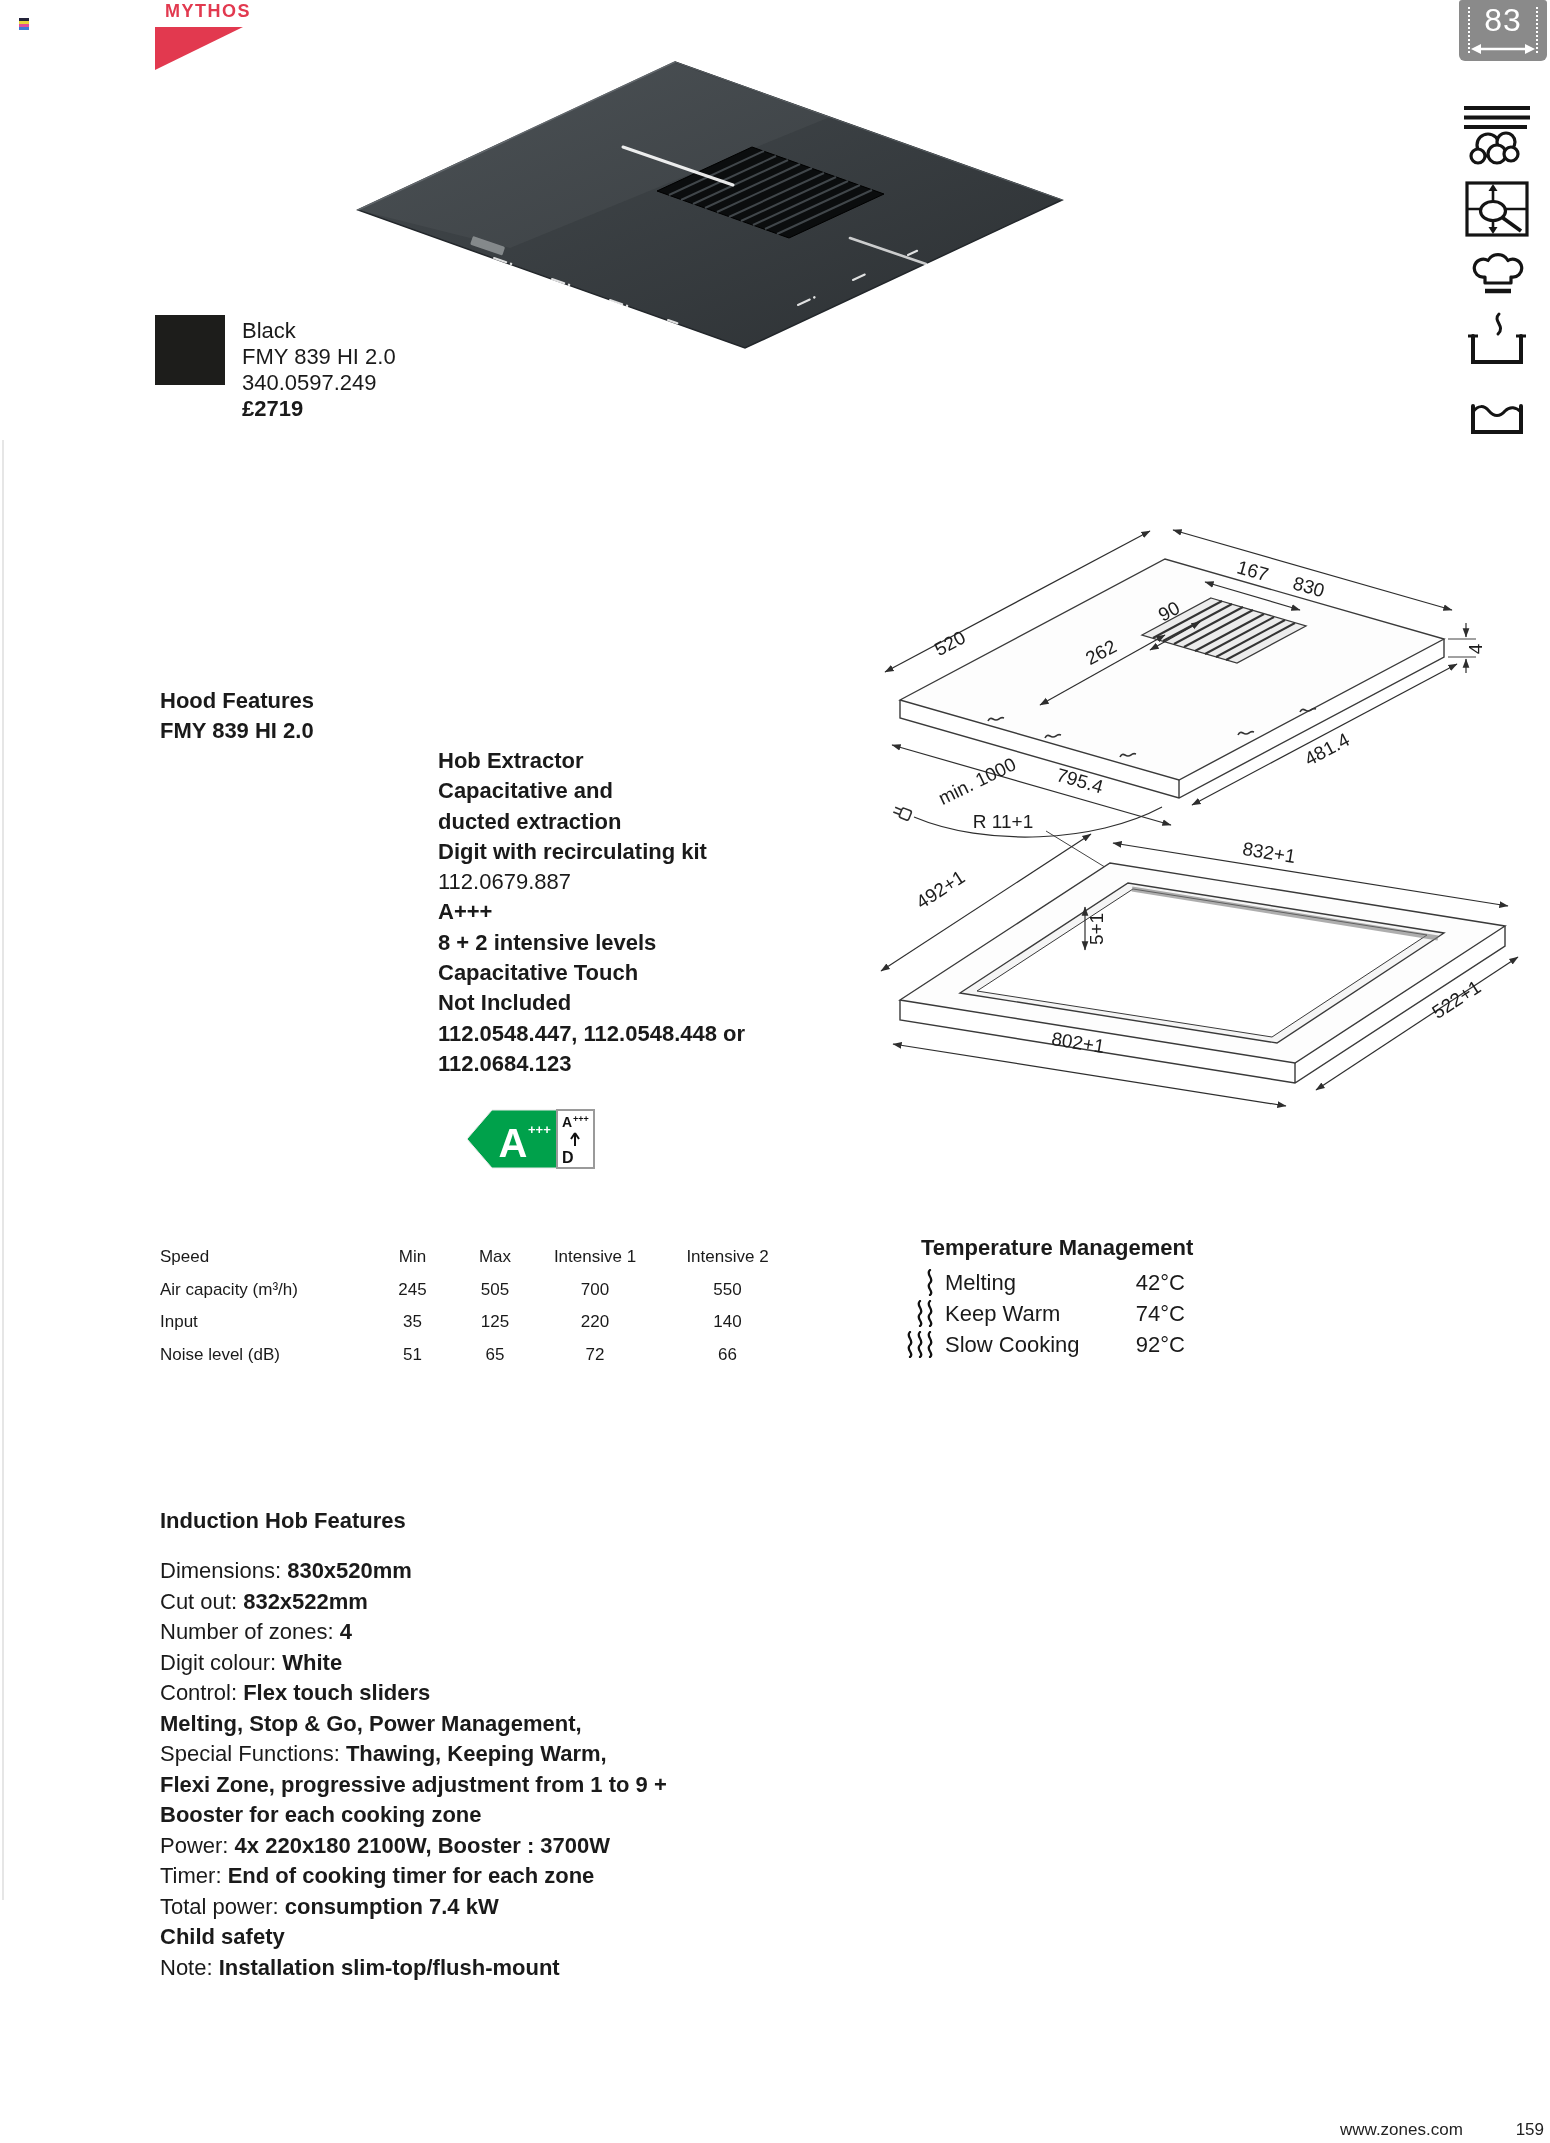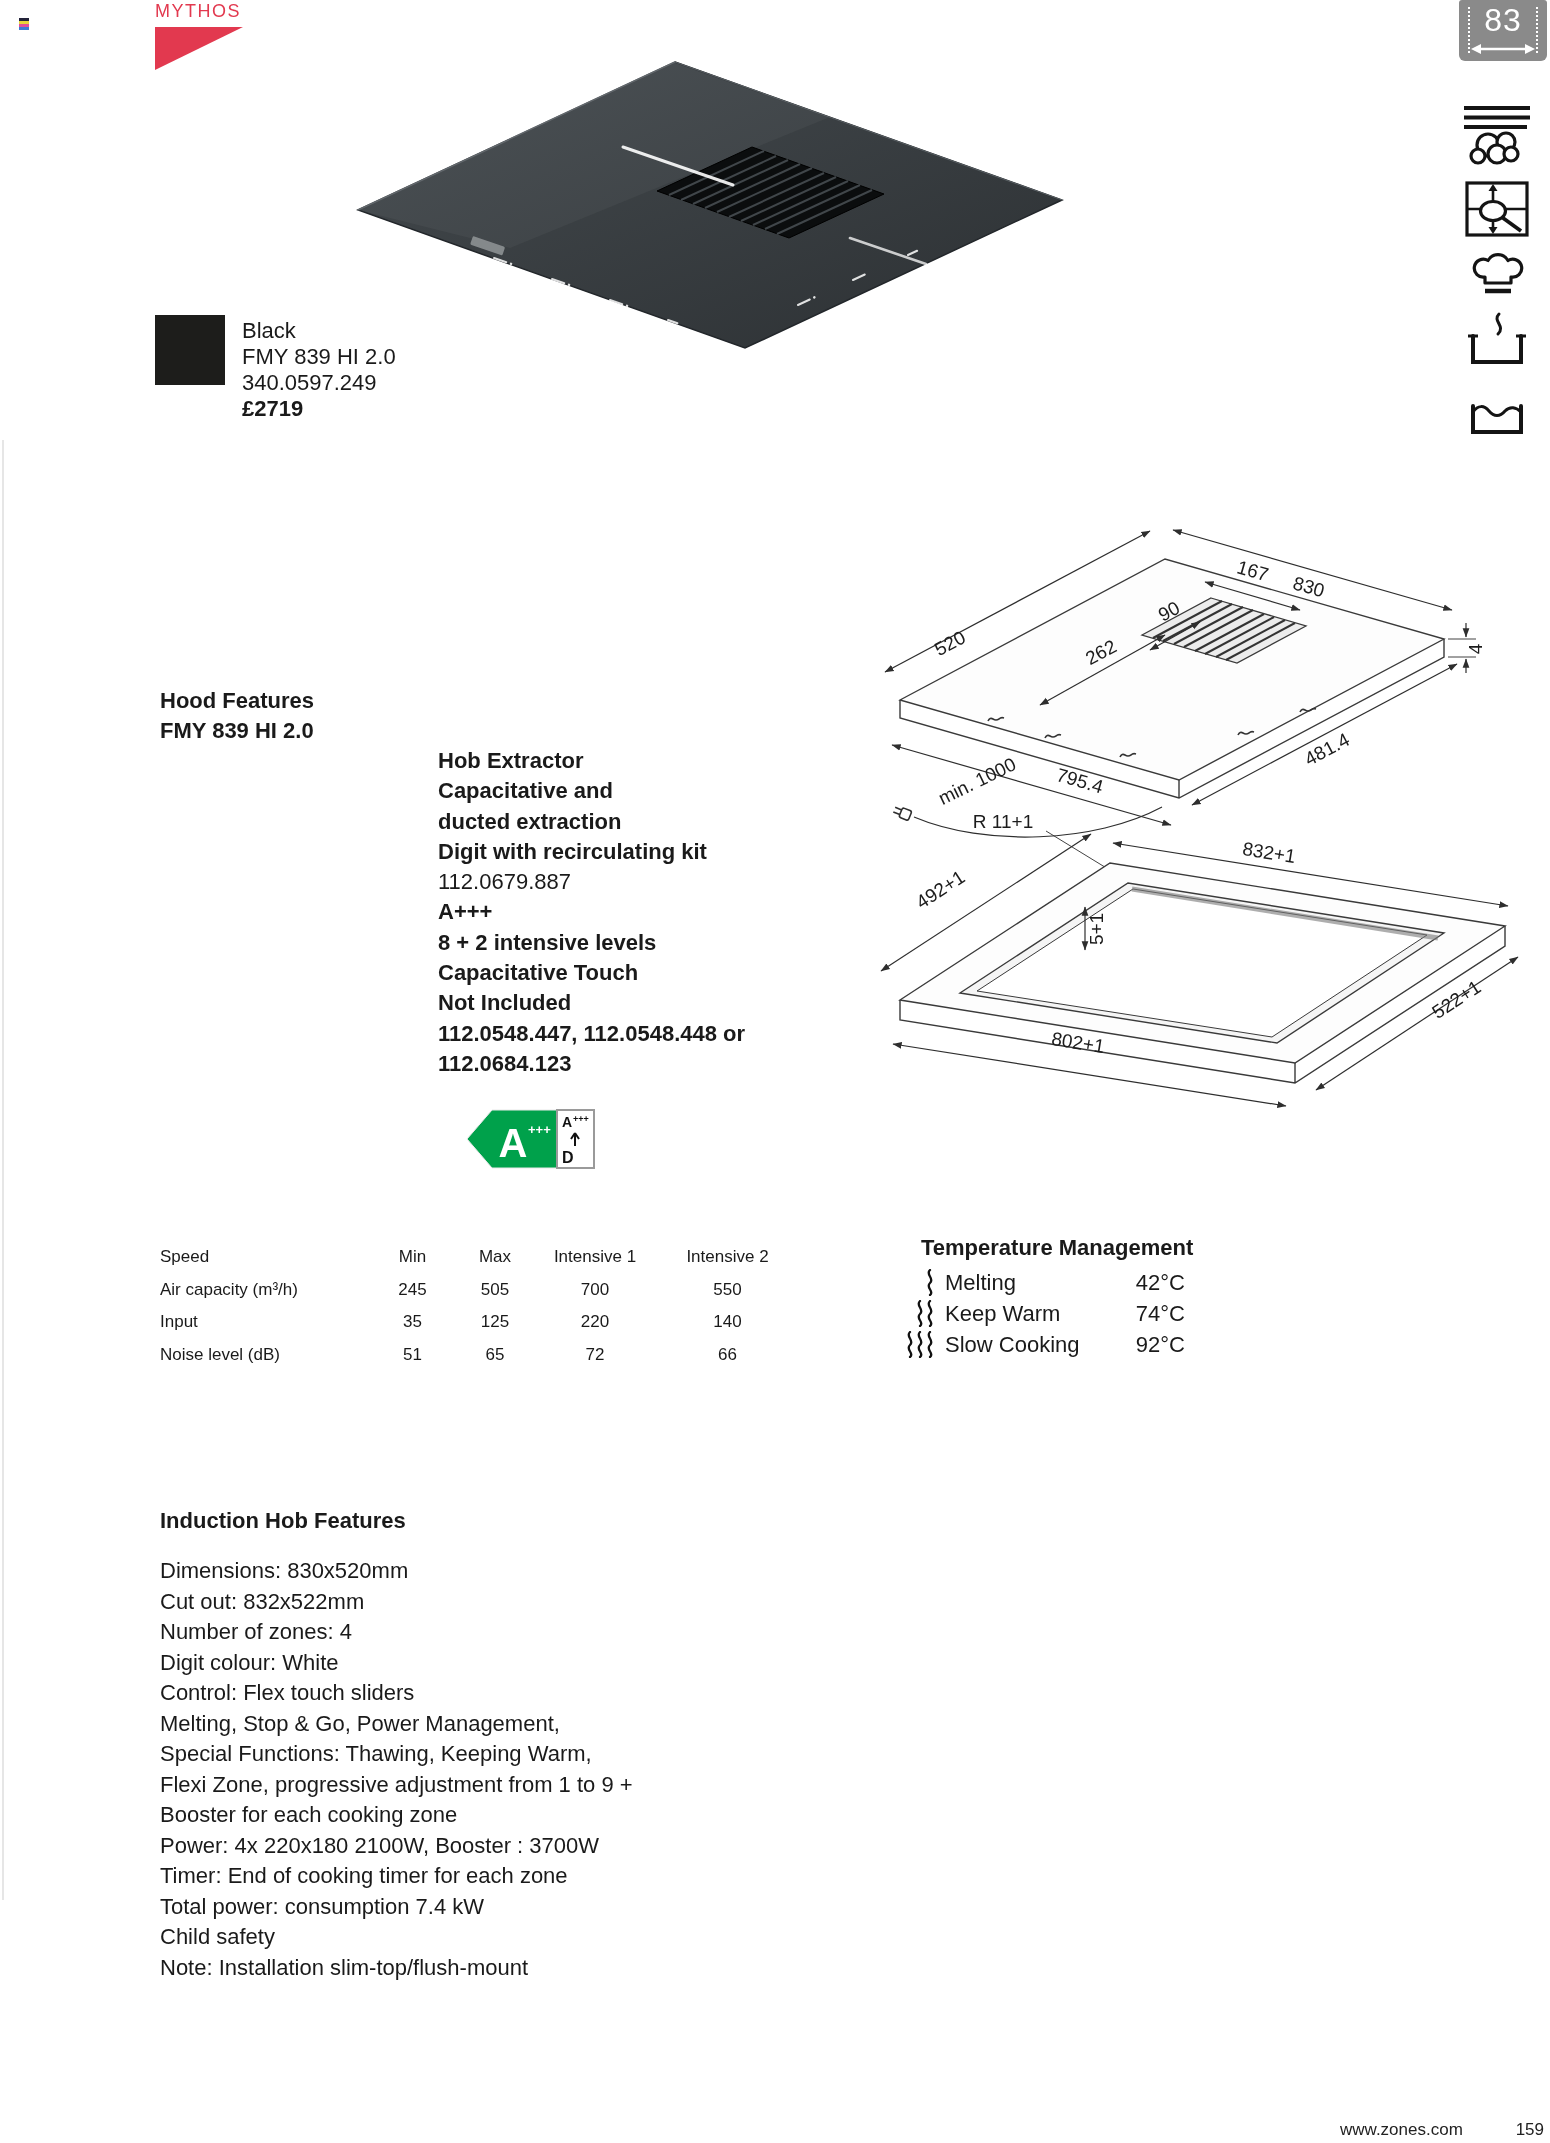--- a/index.html
+++ b/index.html
@@ -1,21 +1,21 @@
 <!DOCTYPE html>
 <html><head>
 <meta charset="utf-8">
 <style>
   html,body{margin:0;padding:0;background:#fff;}
   body{font-family:"Liberation Sans",sans-serif;color:#1a1a1a;}
   #canvas{position:relative;width:1550px;height:2143px;background:#ffffff;overflow:hidden;}
   .abs{position:absolute;}
   .b{font-weight:700;}
   
-  .brand-word{left:155px;top:1px;font-size:18px;font-weight:400;letter-spacing:1.5px;color:#e2394f;}
+  .brand-word{left:165px;top:1px;font-size:18px;font-weight:700;letter-spacing:1.5px;color:#e2394f;}
   .brand-tri{left:155px;top:27px;width:88px;height:43px;background:#e2394f;clip-path:polygon(0 0,100% 0,0 100%);}
   .regmark{left:19px;top:18px;width:10px;}
   .regmark div{height:3px;}
   
   .badge{left:1459px;top:0;width:88px;height:61px;background:#8a8a8a;border-radius:3px 3px 6px 6px;}
   .badge .dotL{position:absolute;left:9px;top:7px;height:46px;border-left:2px dotted #fff;}
   .badge .dotR{position:absolute;right:9px;top:7px;height:46px;border-left:2px dotted #fff;}
   .badge .num{position:absolute;left:0;top:2px;width:100%;text-align:center;font-size:32px;color:#fff;letter-spacing:1px;}
   
   .swatch{left:155px;top:315px;width:70px;height:70px;background:#1d1d1b;}
@@ -40,21 +40,21 @@
   .temp-title{left:921px;top:1235px;font-size:22px;font-weight:700;white-space:nowrap;}
   .temp-rows{left:893px;top:1267px;width:292px;font-size:22px;}
   .temp-rows .trow{display:flex;align-items:center;height:31.2px;}
   .temp-rows .ticon{width:52px;display:flex;justify-content:flex-end;padding-right:9px;box-sizing:border-box;}
   .temp-rows .tlabel{flex:1;white-space:nowrap;}
   .temp-rows .tval{width:66px;text-align:right;white-space:nowrap;}
   
   .ind-title{left:160px;top:1508px;font-size:22px;font-weight:700;}
   .ind-lines{left:160px;top:1556px;font-size:22px;}
   .ind-lines div{height:30.5px;line-height:30.5px;white-space:nowrap;}
-  .ind-lines .v{font-weight:400;}
+  .ind-lines .v{font-weight:700;}
   
   .footer{left:1340px;top:2120px;width:204px;display:flex;justify-content:space-between;font-size:17px;color:#222;}
   svg text{font-family:"Liberation Sans",sans-serif;}
 </style>
 </head>
 <body>
 
 <div id="canvas">
 
   <div class="abs regmark">

